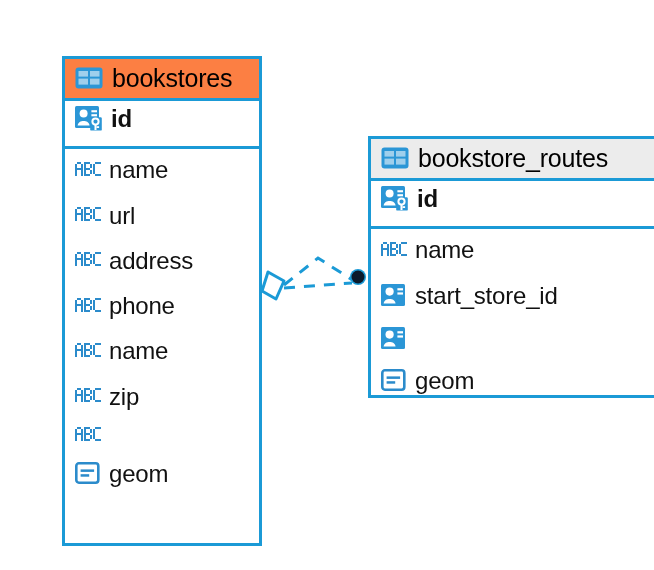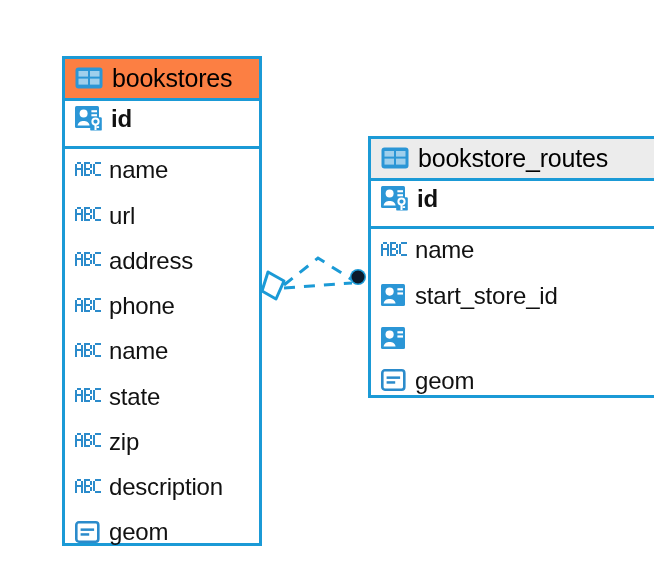--- a/index.html
+++ b/index.html
@@ -284,42 +284,20 @@
                 <rect x="9" y="12" width="6" height="2"></rect>
               <rect x="20" y="0" width="6" height="2"></rect>
                 <rect x="18" y="2" width="2" height="10"></rect>
               <rect x="20" y="12" width="6" height="2"></rect>
             </g>
           </svg>
         </span>
         <span class="field-name">name</span>
       </div>
 
-      <div class="field-row">
-        <span class="icon abc-icon">
-          <svg width="26" height="16" viewBox="0 0 26 16">
-            <g fill="#2B8BCB">
-              <rect x="0" y="2" width="2" height="12"></rect>
-                <rect x="2" y="0" width="4" height="2"></rect>
-              <rect x="6" y="2" width="2" height="12"></rect>
-                <rect x="2" y="6" width="4" height="2"></rect>
-              <rect x="9" y="0" width="6" height="2"></rect>
-                <rect x="9" y="2" width="2" height="12"></rect>
-              <rect x="15" y="2" width="2" height="4"></rect>
-                <rect x="11" y="6" width="4" height="2"></rect>
-              <rect x="15" y="8" width="2" height="4"></rect>
-                <rect x="9" y="12" width="6" height="2"></rect>
-              <rect x="20" y="0" width="6" height="2"></rect>
-                <rect x="18" y="2" width="2" height="10"></rect>
-              <rect x="20" y="12" width="6" height="2"></rect>
-            </g>
-          </svg>
-        </span>
-        <span class="field-name">state</span>
-      </div>
 
       <div class="field-row">
         <span class="icon abc-icon">
           <svg width="26" height="16" viewBox="0 0 26 16">
             <g fill="#2B8BCB">
               <rect x="0" y="2" width="2" height="12"></rect>
                 <rect x="2" y="0" width="4" height="2"></rect>
               <rect x="6" y="2" width="2" height="12"></rect>
                 <rect x="2" y="6" width="4" height="2"></rect>
               <rect x="9" y="0" width="6" height="2"></rect>
@@ -350,21 +328,20 @@
               <rect x="15" y="2" width="2" height="4"></rect>
                 <rect x="11" y="6" width="4" height="2"></rect>
               <rect x="15" y="8" width="2" height="4"></rect>
                 <rect x="9" y="12" width="6" height="2"></rect>
               <rect x="20" y="0" width="6" height="2"></rect>
                 <rect x="18" y="2" width="2" height="10"></rect>
               <rect x="20" y="12" width="6" height="2"></rect>
             </g>
           </svg>
         </span>
-        <span class="field-name">description</span>
       </div>
 
       <div class="field-row">
         <span class="icon">
           <svg width="26" height="24" viewBox="0 0 26 24">
             <rect x="1.3" y="2.3" width="22" height="19.4" rx="2.6" ry="2.6" fill="#ffffff" stroke="#2B8BCB" stroke-width="2.6"></rect>
             <rect x="5.6" y="8.4" width="13.5" height="2.5" fill="#2B8BCB"></rect>
             <rect x="5.6" y="13.2" width="8.6" height="2.5" fill="#2B8BCB"></rect>
           </svg>
         </span>

